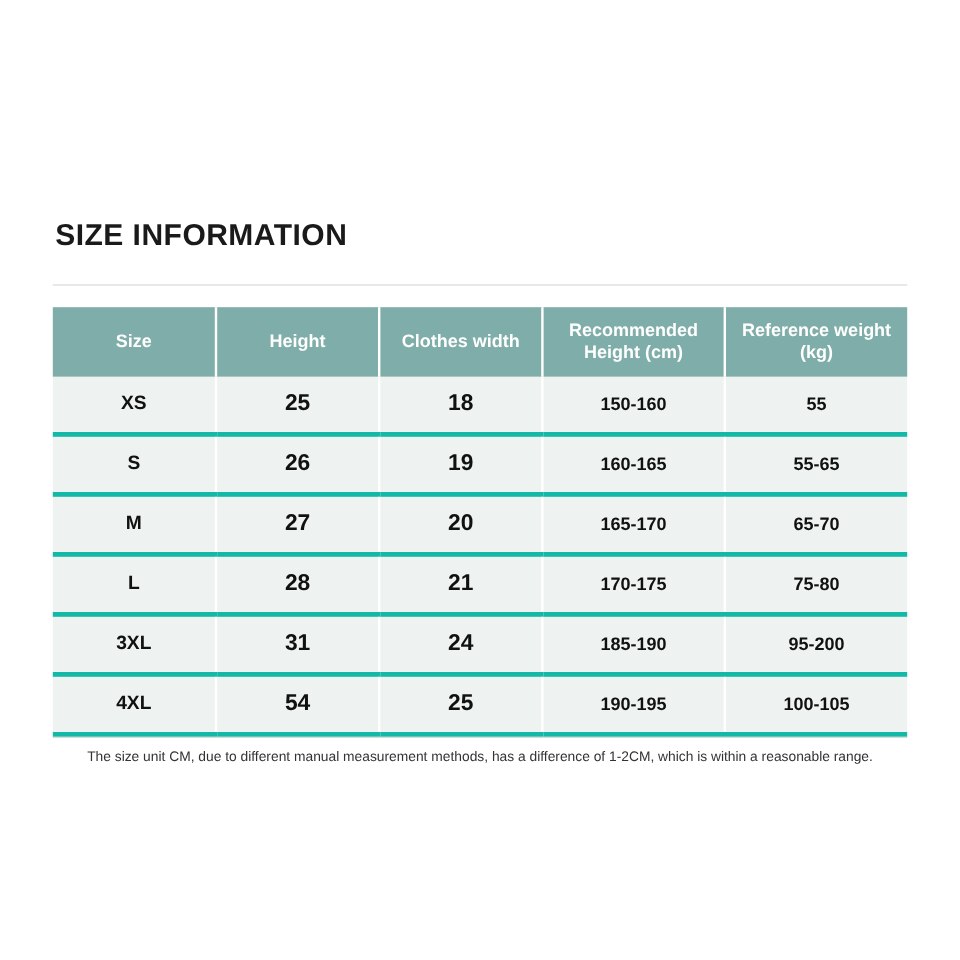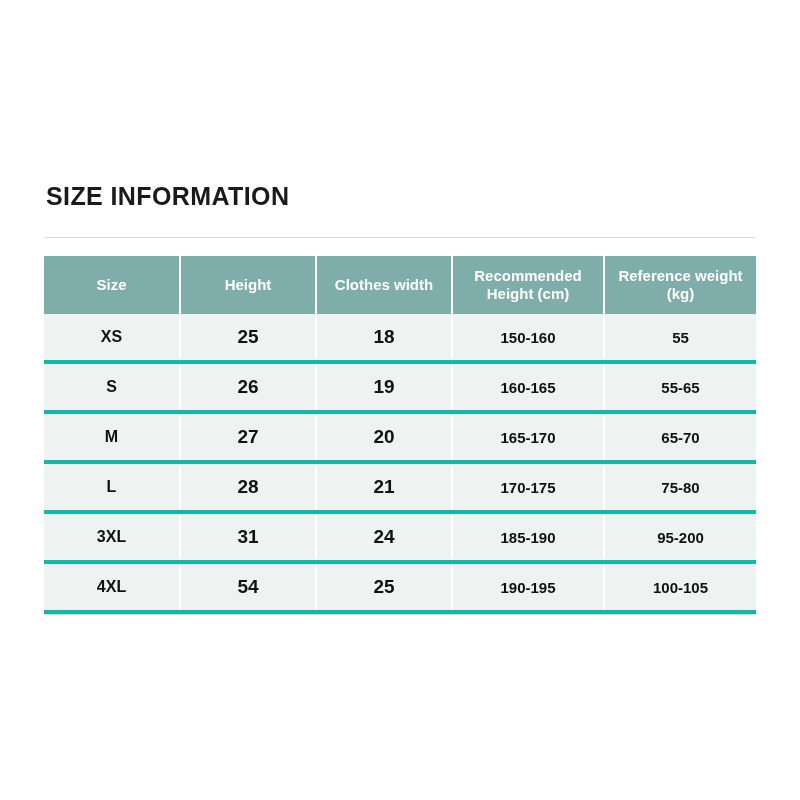--- a/index.html
+++ b/index.html
@@ -165,15 +165,16 @@
           <td class="col-size">4XL</td>
           <td class="col-num">54</td>
           <td class="col-num">25</td>
           <td class="col-range">190-195</td>
           <td class="col-range">100-105</td>
         </tr>
       </tbody>
     </table>
 
     <div class="note-rule"></div>
+    <div class="note">The size unit CM, due to different manual measurement methods, has a difference of 1-2CM, which is within a reasonable range.</div>
 
   </div>
 </div>
 
 </body></html>

